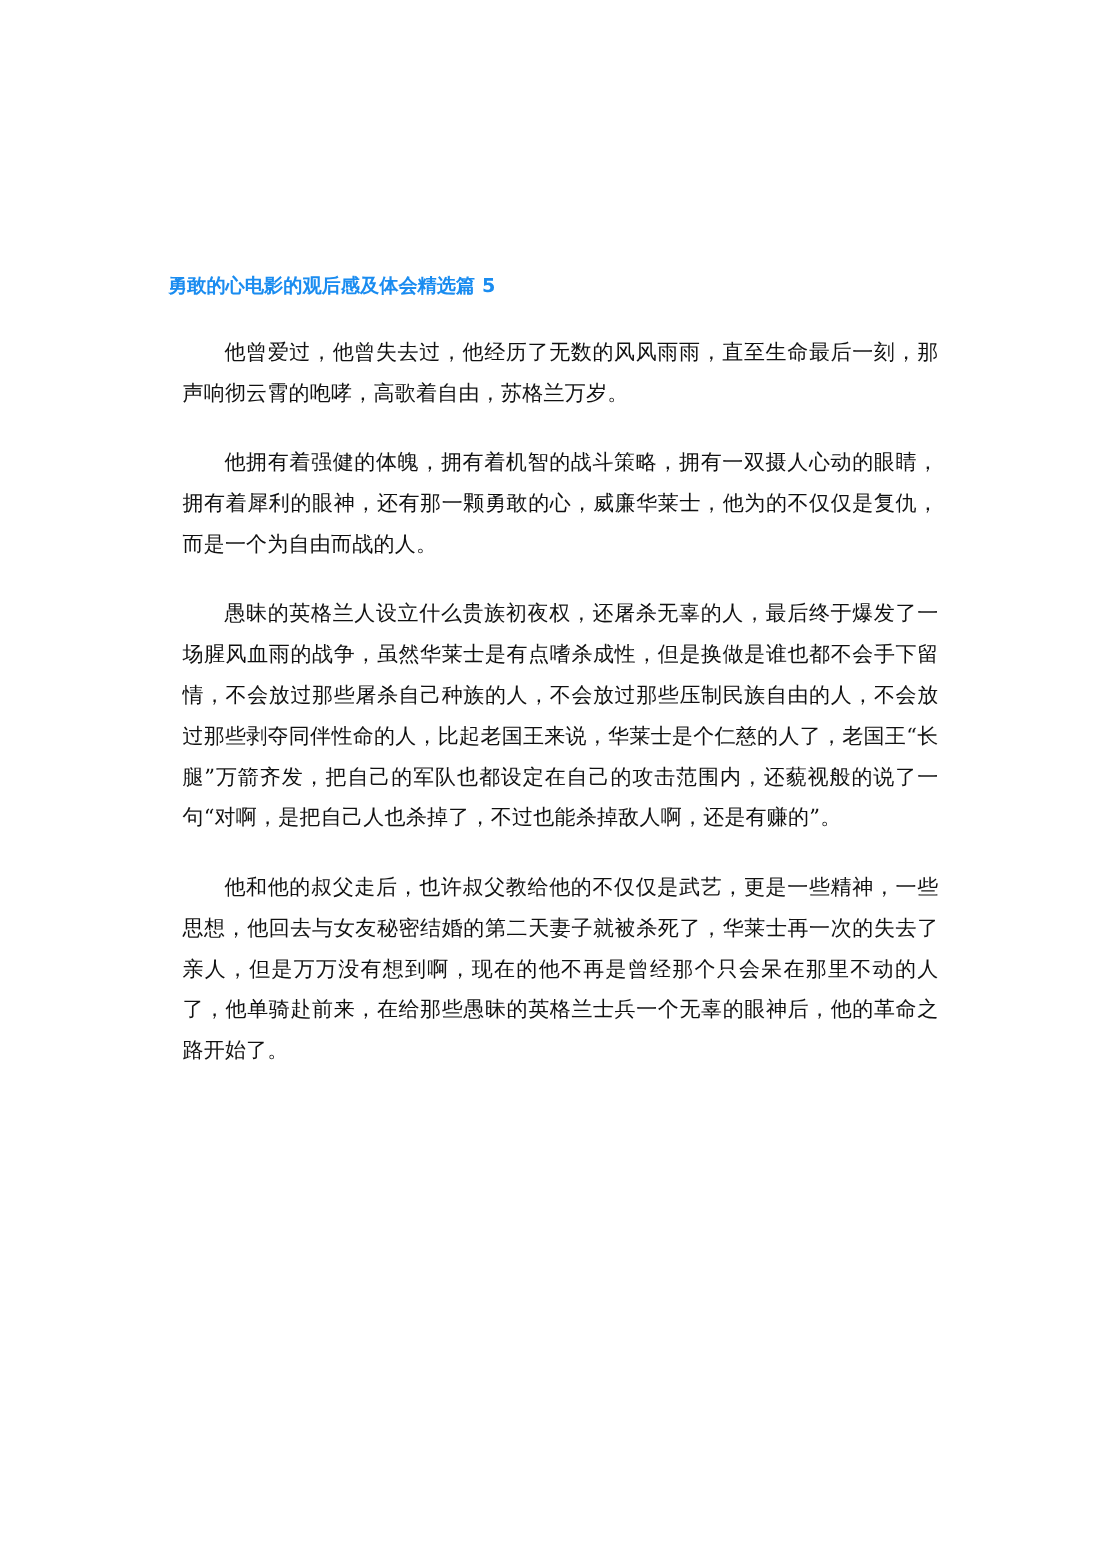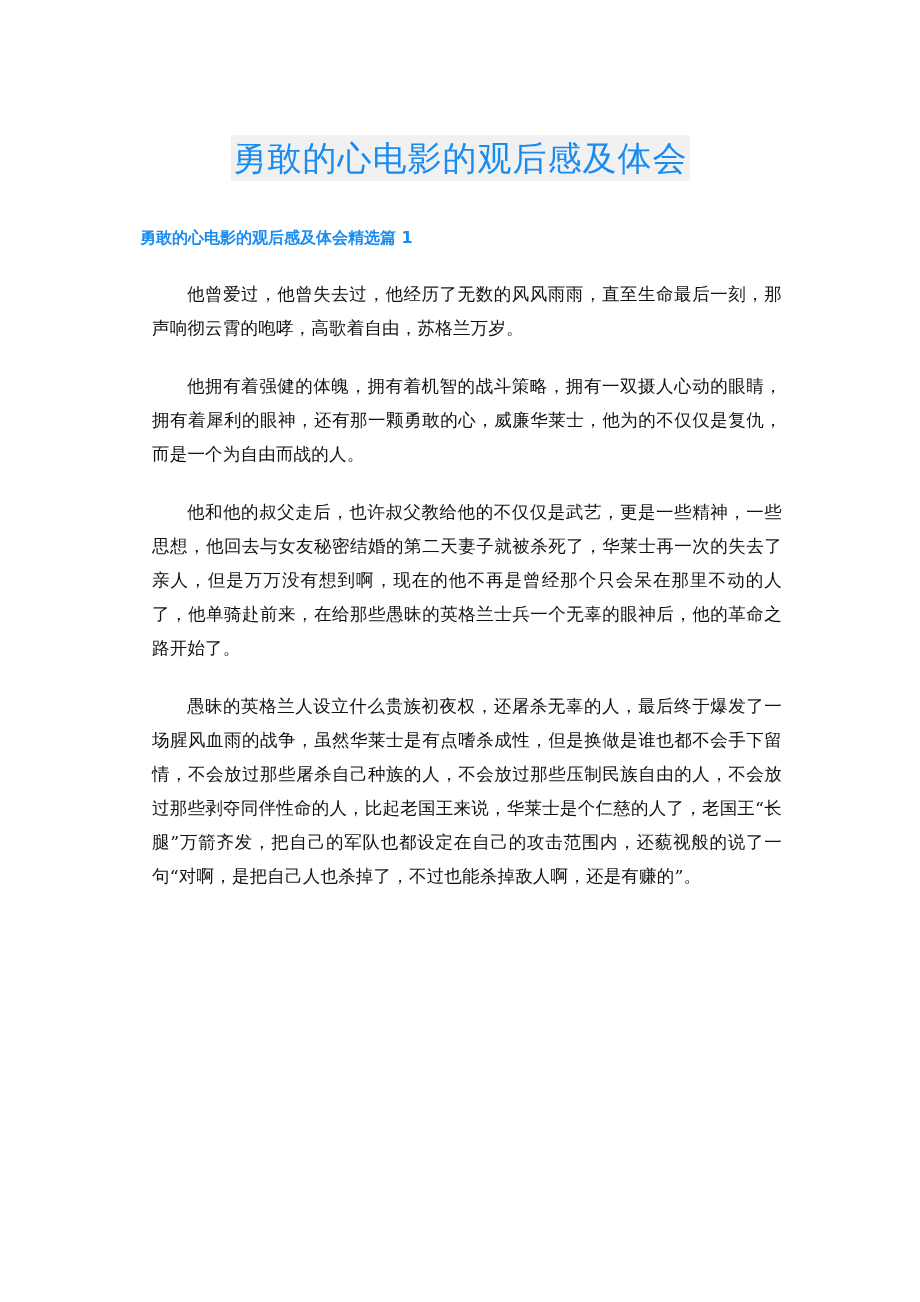--- a/index.html
+++ b/index.html
@@ -63,25 +63,22 @@
       text-indent: 2em;
       text-align: justify;
       text-align-last: left;
       letter-spacing: 0.2px;
     }
   </style>
 </head>
 <body>
 
 <div class="page">
-  <div class="title-wrap">
-    <span class="title">勇敢的心电影的观后感及体会</span>
-  </div>
 
-  <div class="subtitle">勇敢的心电影的观后感及体会精选篇 1</div>
+  <div class="subtitle">勇敢的心电影的观后感及体会精选篇 5</div>
 
   <div class="body">
     <p class="para">他曾爱过，他曾失去过，他经历了无数的风风雨雨，直至生命最后一刻，那声响彻云霄的咆哮，高歌着自由，苏格兰万岁。</p>
     <p class="para">他拥有着强健的体魄，拥有着机智的战斗策略，拥有一双摄人心动的眼睛，拥有着犀利的眼神，还有那一颗勇敢的心，威廉华莱士，他为的不仅仅是复仇，而是一个为自由而战的人。</p>
+    <p class="para">愚昧的英格兰人设立什么贵族初夜权，还屠杀无辜的人，最后终于爆发了一场腥风血雨的战争，虽然华莱士是有点嗜杀成性，但是换做是谁也都不会手下留情，不会放过那些屠杀自己种族的人，不会放过那些压制民族自由的人，不会放过那些剥夺同伴性命的人，比起老国王来说，华莱士是个仁慈的人了，老国王“长腿”万箭齐发，把自己的军队也都设定在自己的攻击范围内，还藐视般的说了一句“对啊，是把自己人也杀掉了，不过也能杀掉敌人啊，还是有赚的”。</p>
     <p class="para">他和他的叔父走后，也许叔父教给他的不仅仅是武艺，更是一些精神，一些思想，他回去与女友秘密结婚的第二天妻子就被杀死了，华莱士再一次的失去了亲人，但是万万没有想到啊，现在的他不再是曾经那个只会呆在那里不动的人了，他单骑赴前来，在给那些愚昧的英格兰士兵一个无辜的眼神后，他的革命之路开始了。</p>
-    <p class="para">愚昧的英格兰人设立什么贵族初夜权，还屠杀无辜的人，最后终于爆发了一场腥风血雨的战争，虽然华莱士是有点嗜杀成性，但是换做是谁也都不会手下留情，不会放过那些屠杀自己种族的人，不会放过那些压制民族自由的人，不会放过那些剥夺同伴性命的人，比起老国王来说，华莱士是个仁慈的人了，老国王“长腿”万箭齐发，把自己的军队也都设定在自己的攻击范围内，还藐视般的说了一句“对啊，是把自己人也杀掉了，不过也能杀掉敌人啊，还是有赚的”。</p>
   </div>
 </div>
 
 </body></html>

